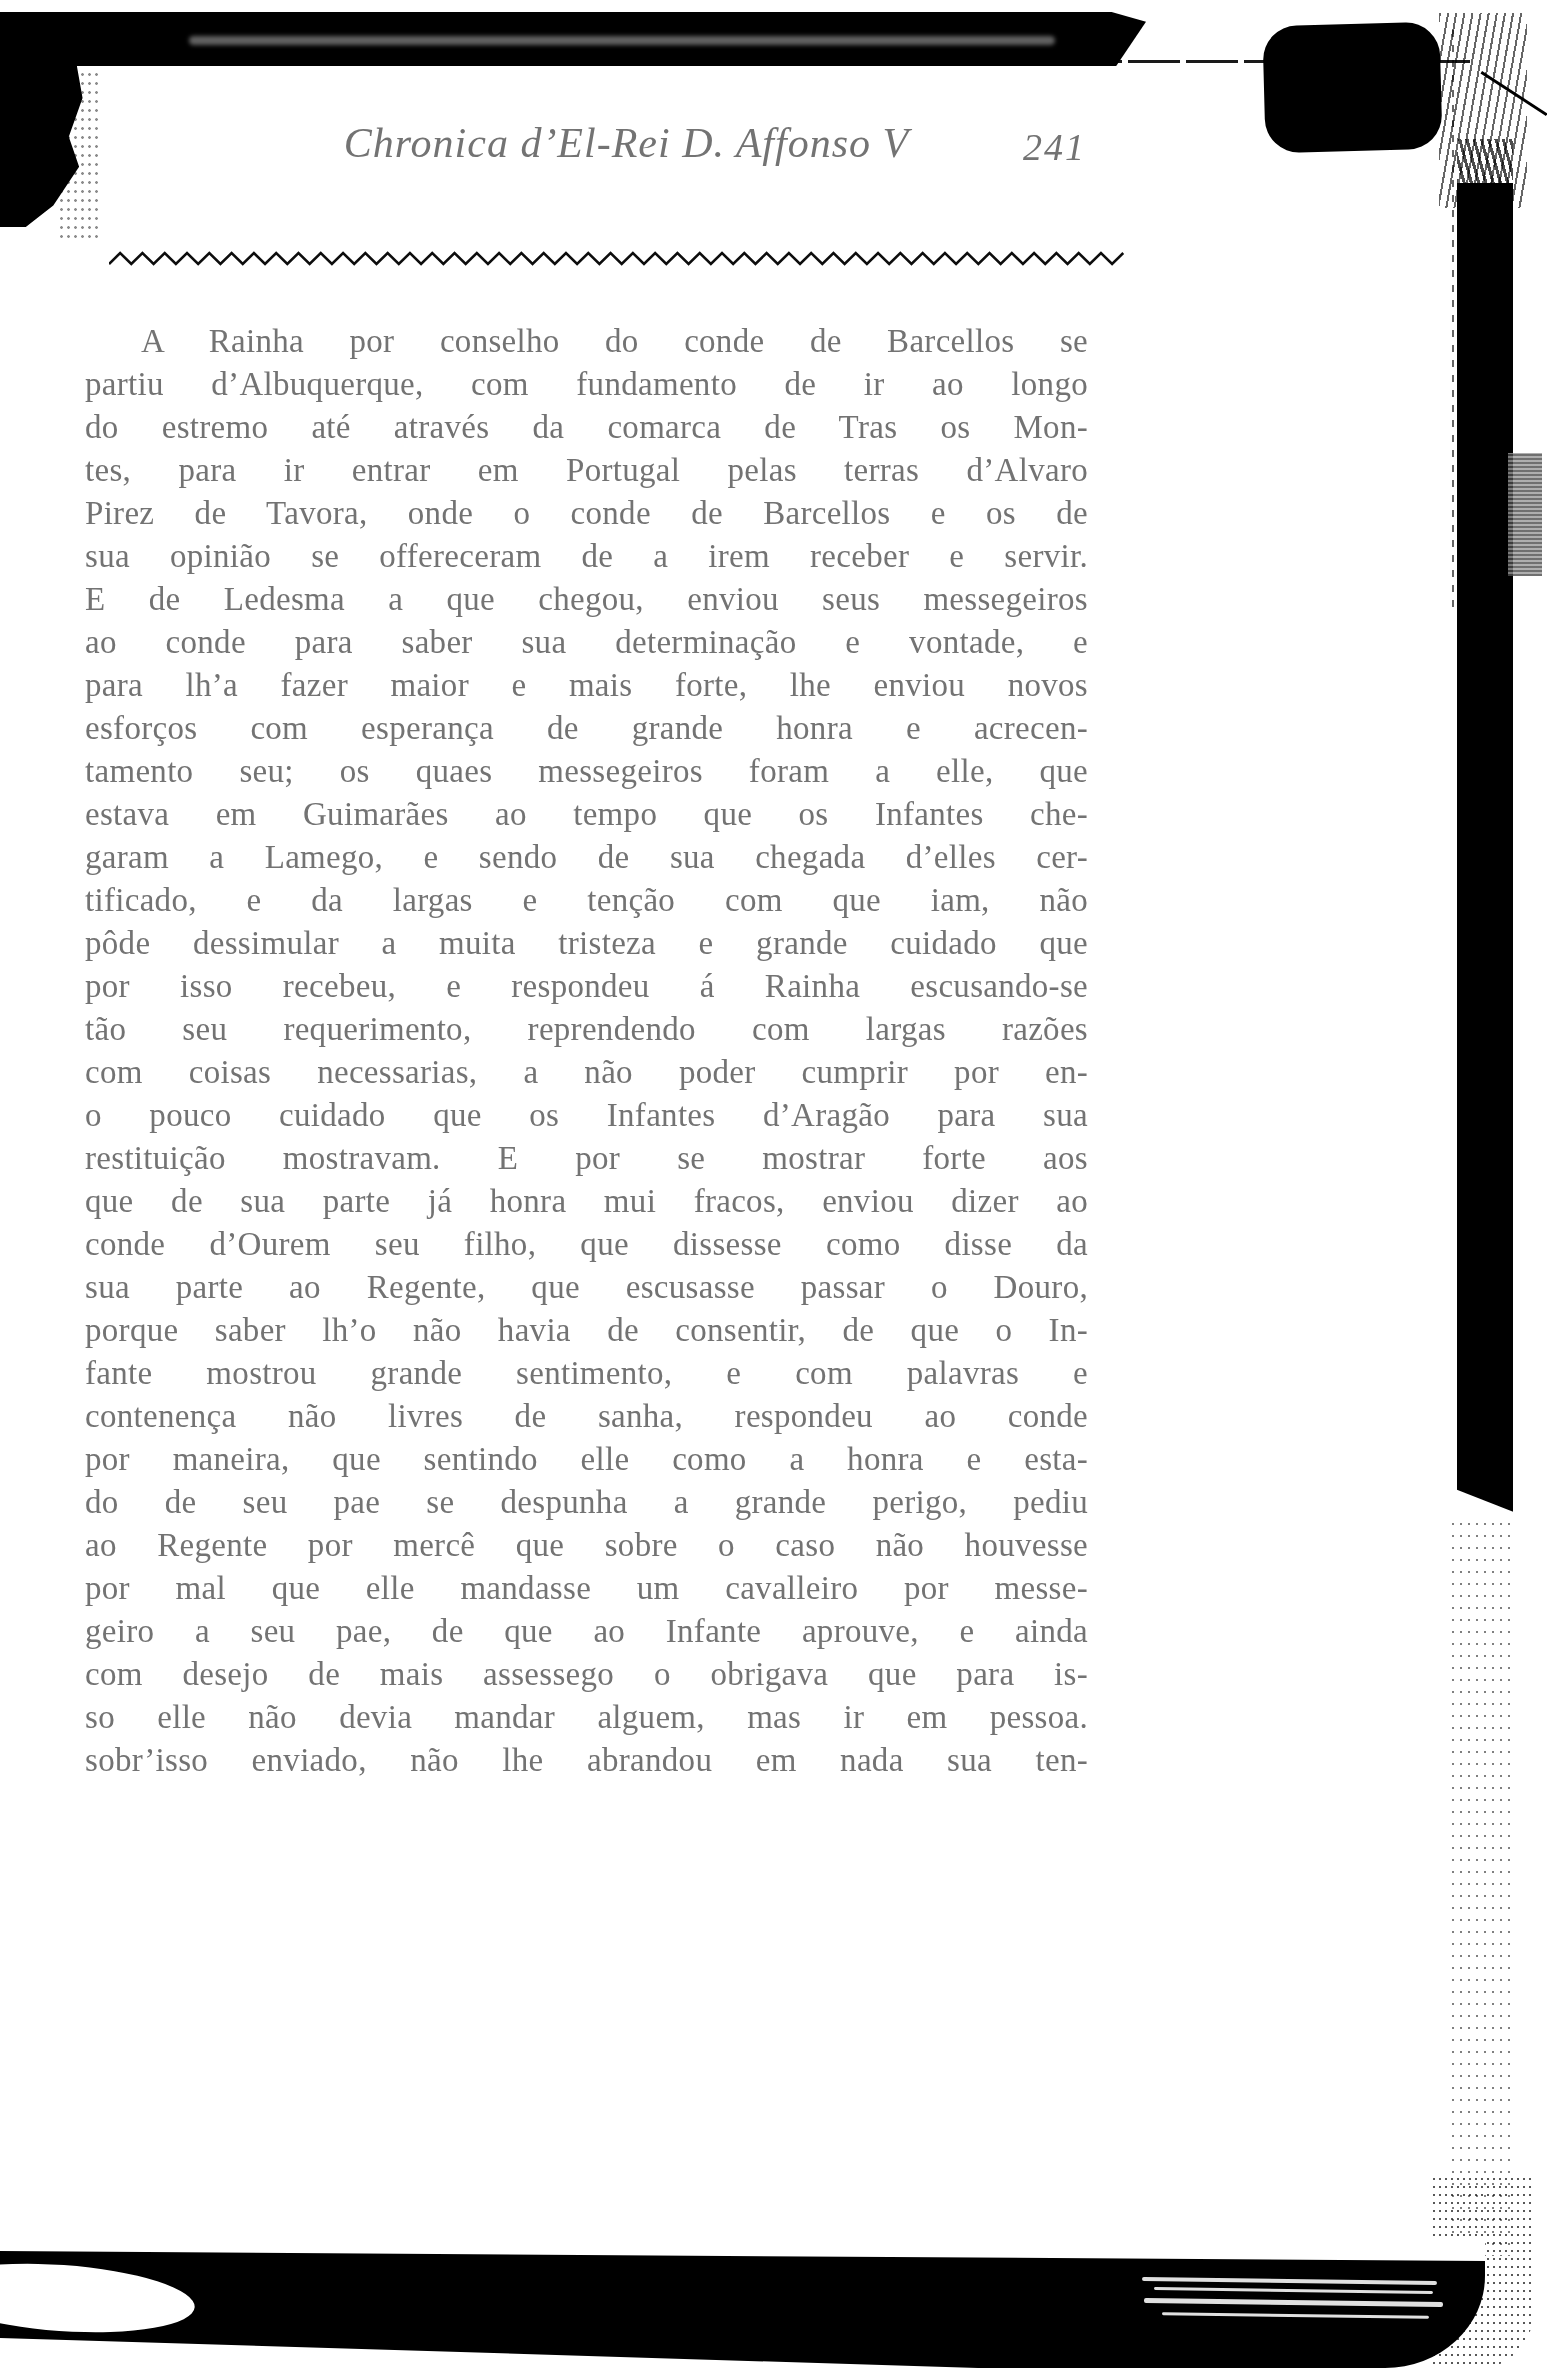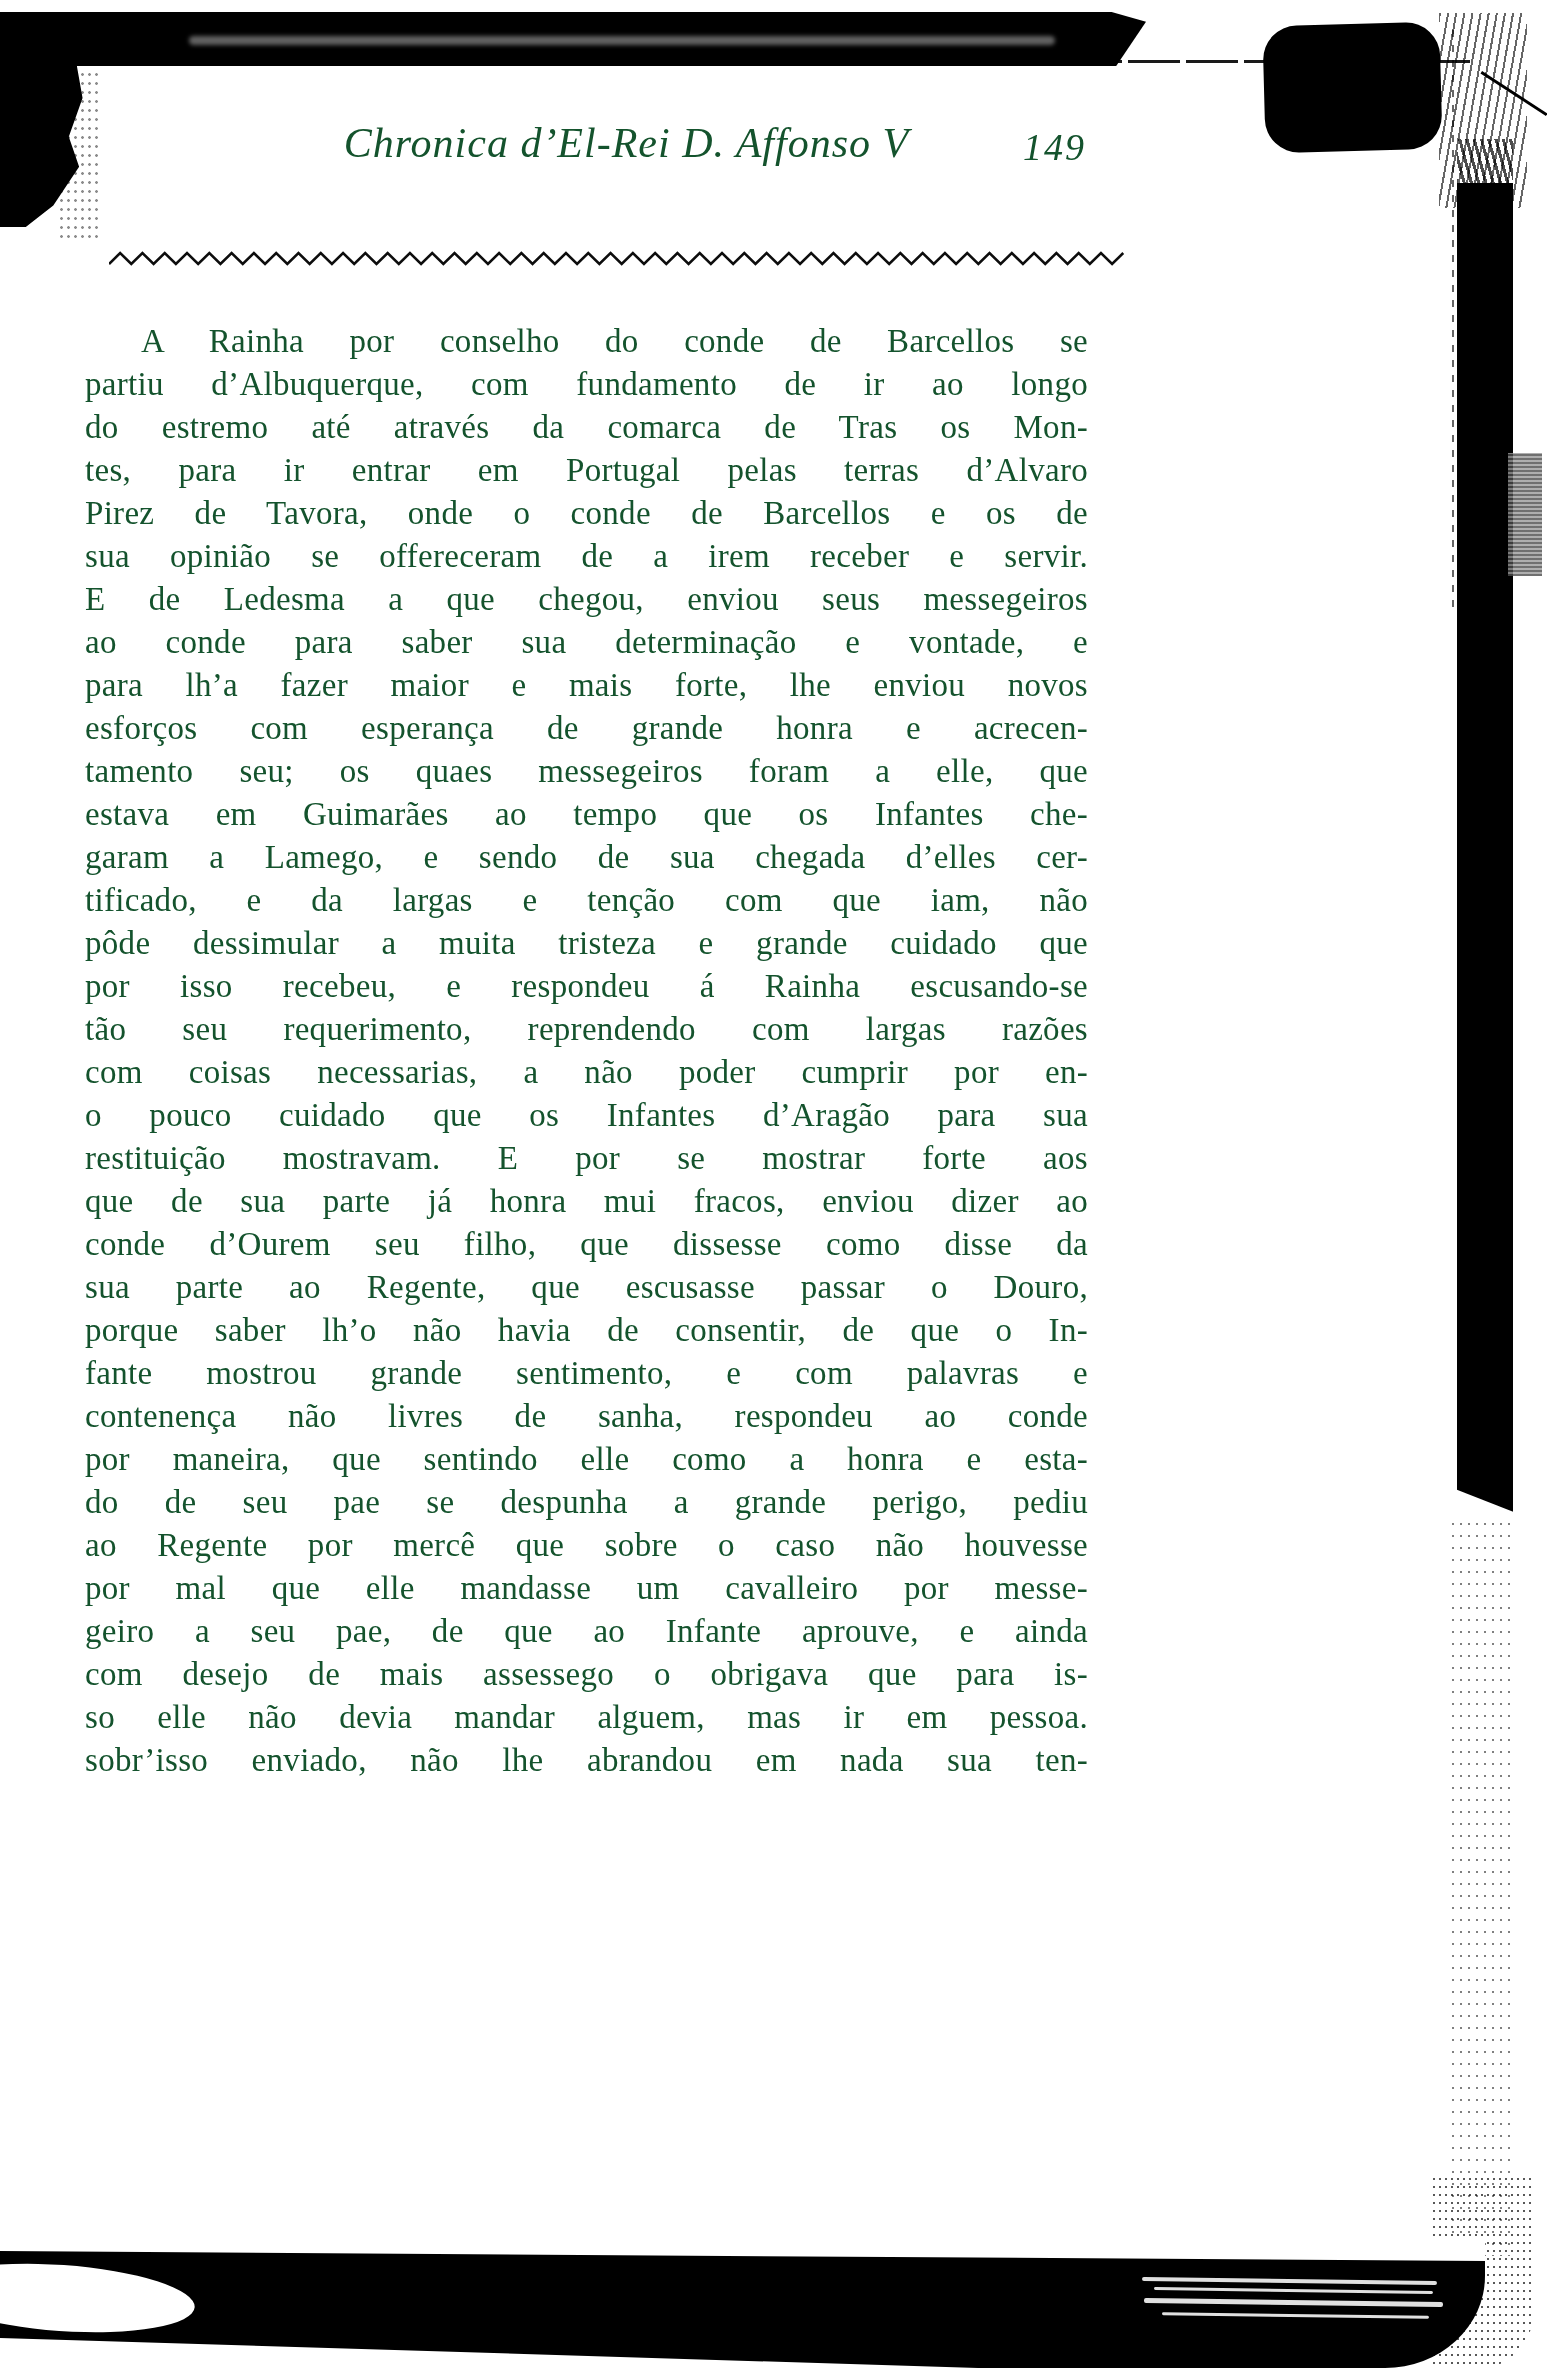--- a/index.html
+++ b/index.html
@@ -1,18 +1,18 @@
 <!DOCTYPE html>
 <html><head>
 <meta charset="utf-8">
 <style>
   html,body{margin:0;padding:0;background:#ffffff;}
   .page{
     position:relative;width:1547px;height:2374px;background:#ffffff;overflow:hidden;
-    font-family:"Liberation Serif","DejaVu Serif",serif;color:#14532d;
+    font-family:"Liberation Serif","DejaVu Serif",serif;color:#737373;
   }
   
   .art{position:absolute;}
   .top-band{
     left:0;top:12px;width:1146px;height:54px;background:#000;
     clip-path:polygon(0 0,97% 0,100% 18%,97.4% 100%,0 100%);
   }
   .top-band-streak{
     left:189px;top:36px;width:866px;height:9px;background:rgba(255,255,255,.38);
     filter:blur(2px);border-radius:6px;
@@ -133,21 +133,21 @@
   <div class="art bottom-bar"></div>
   <div class="art bottom-bar-topwedge"></div>
   <div class="art bottom-bar-bottomwedge"></div>
   <div class="art bottom-notch"></div>
   <div class="art stria s1"></div>
   <div class="art stria s2"></div>
   <div class="art stria s3"></div>
   <div class="art stria s4"></div>
 
   <div class="header-title">Chronica d’El-Rei D. Affonso V</div>
-  <div class="page-number">149</div>
+  <div class="page-number">241</div>
 
   <svg class="wavy-rule" width="1025" height="24" viewBox="0 0 1030 24">
     <polyline id="zigzag" points="0.0,15 11.2,4 22.4,15 33.6,4 44.8,15 56.0,4 67.2,15 78.4,4 89.6,15 100.8,4 112.0,15 123.2,4 134.4,15 145.6,4 156.8,15 168.0,4 179.2,15 190.4,4 201.6,15 212.8,4 224.0,15 235.2,4 246.4,15 257.6,4 268.8,15 280.0,4 291.2,15 302.4,4 313.6,15 324.8,4 336.0,15 347.2,4 358.4,15 369.6,4 380.8,15 392.0,4 403.2,15 414.4,4 425.6,15 436.8,4 448.0,15 459.2,4 470.4,15 481.6,4 492.8,15 504.0,4 515.2,15 526.4,4 537.6,15 548.8,4 560.0,15 571.2,4 582.4,15 593.6,4 604.8,15 616.0,4 627.2,15 638.4,4 649.6,15 660.8,4 672.0,15 683.2,4 694.4,15 705.6,4 716.8,15 728.0,4 739.2,15 750.4,4 761.6,15 772.8,4 784.0,15 795.2,4 806.4,15 817.6,4 828.8,15 840.0,4 851.2,15 862.4,4 873.6,15 884.8,4 896.0,15 907.2,4 918.4,15 929.6,4 940.8,15 952.0,4 963.2,15 974.4,4 985.6,15 996.8,4 1008.0,15 1019.2,4" fill="none" stroke="#0d0d0d" stroke-width="2.6"></polyline>
   </svg>
 
   <div class="body-text">
       <div class="line">A Rainha por conselho do conde de Barcellos se</div>
       <div class="line">partiu d’Albuquerque, com fundamento de ir ao longo</div>
       <div class="line">do estremo até através da comarca de Tras os Mon-</div>
       <div class="line">tes, para ir entrar em Portugal pelas terras d’Alvaro</div>

